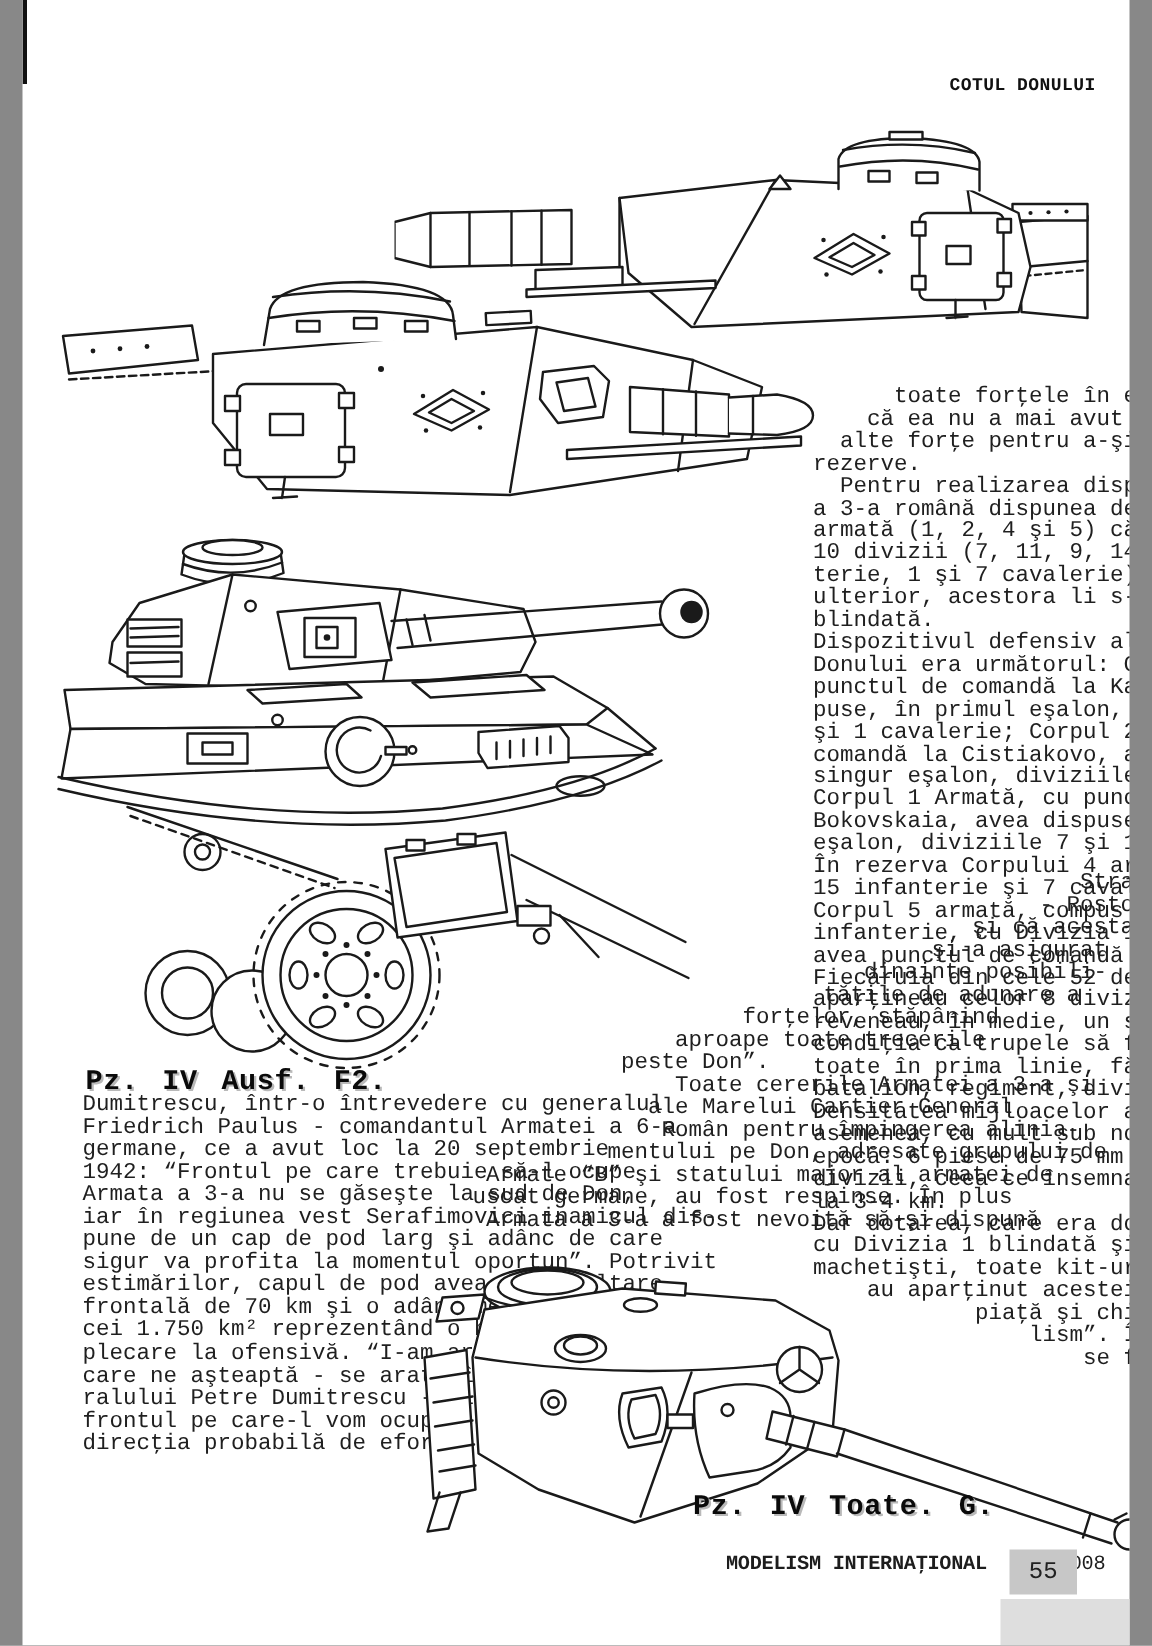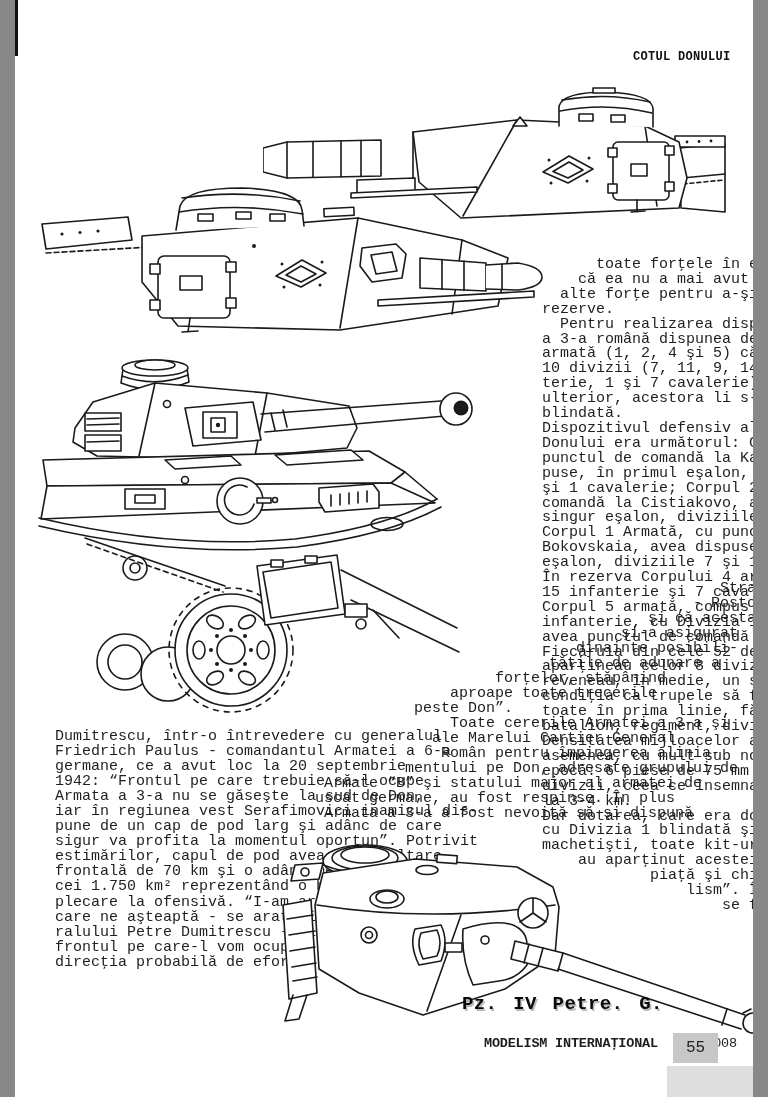--- a/index.html
+++ b/index.html
@@ -251,21 +251,22 @@
       <path class="ln" d="M298 110 L480 172"></path>
       <path class="ln" d="M293 126 L476 186"></path>
       <path class="ln" d="M462 166 L457 182"></path>
       <circle class="sh" cx="488" cy="180" r="10"></circle>
       <circle class="sh" cx="500" cy="186" r="8"></circle>
       <ellipse class="dk" cx="504" cy="188" rx="4" ry="5"></ellipse>
       <path class="ln" d="M478 170 L486 166"></path>
     </svg>
   </div>
 
-  <div class="tank-label label-g">Pz. IV Petre. G.</div>
+  <div class="tank-label label-f2">Pz. IV Ausf. F2.</div>
+  <div class="tank-label label-g">Pz. IV Toate. G.</div>
 
   <div class="textblock col-right">      toate forţele în eşalonul 1, astfel
     că ea nu a mai avut la dispoziţie
   alte forţe pentru a-şi constitui
 rezerve.
   Pentru realizarea dispozitivului, Armata
 a 3-a română dispunea de 4 corpuri de
 armată (1, 2, 4 şi 5) cărora li se subordonau
 10 divizii (7, 11, 9, 14, 5, 6, 13 şi 15 infan-
 terie, 1 şi 7 cavalerie), pe un front de 156 km,

